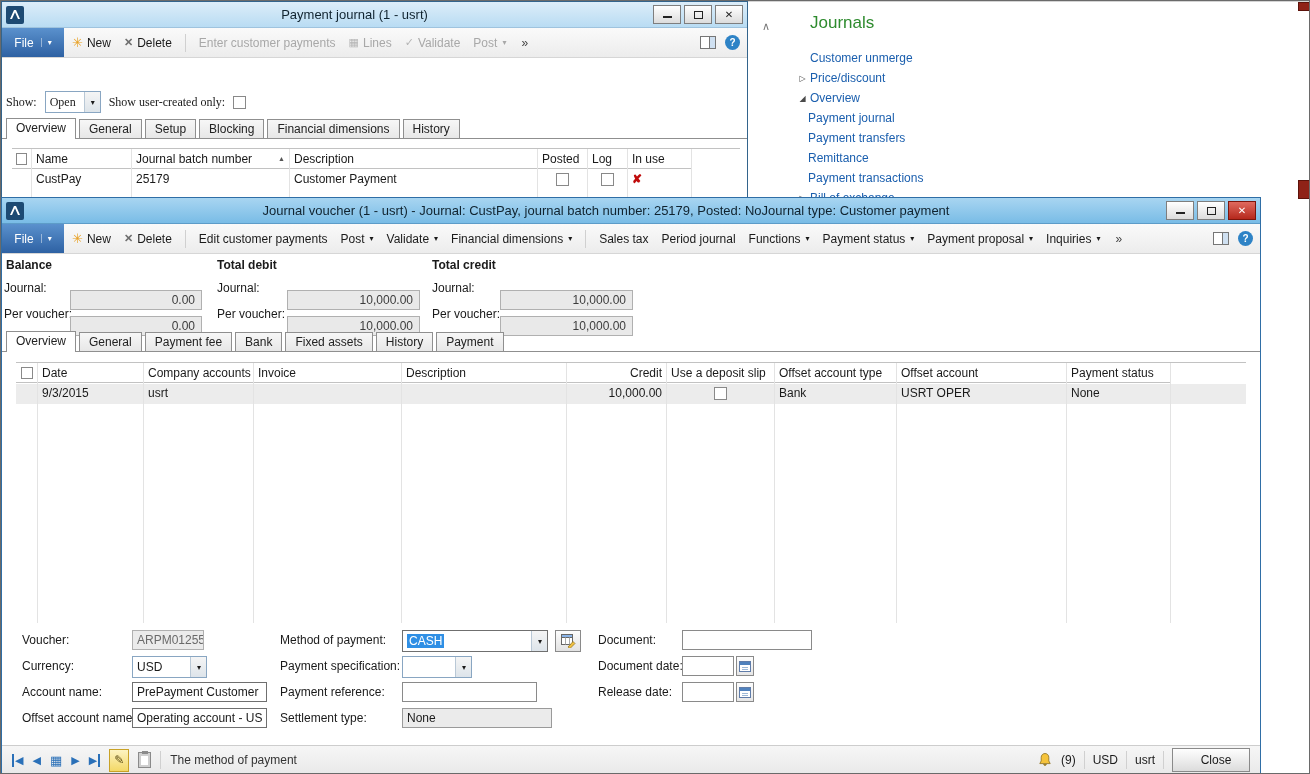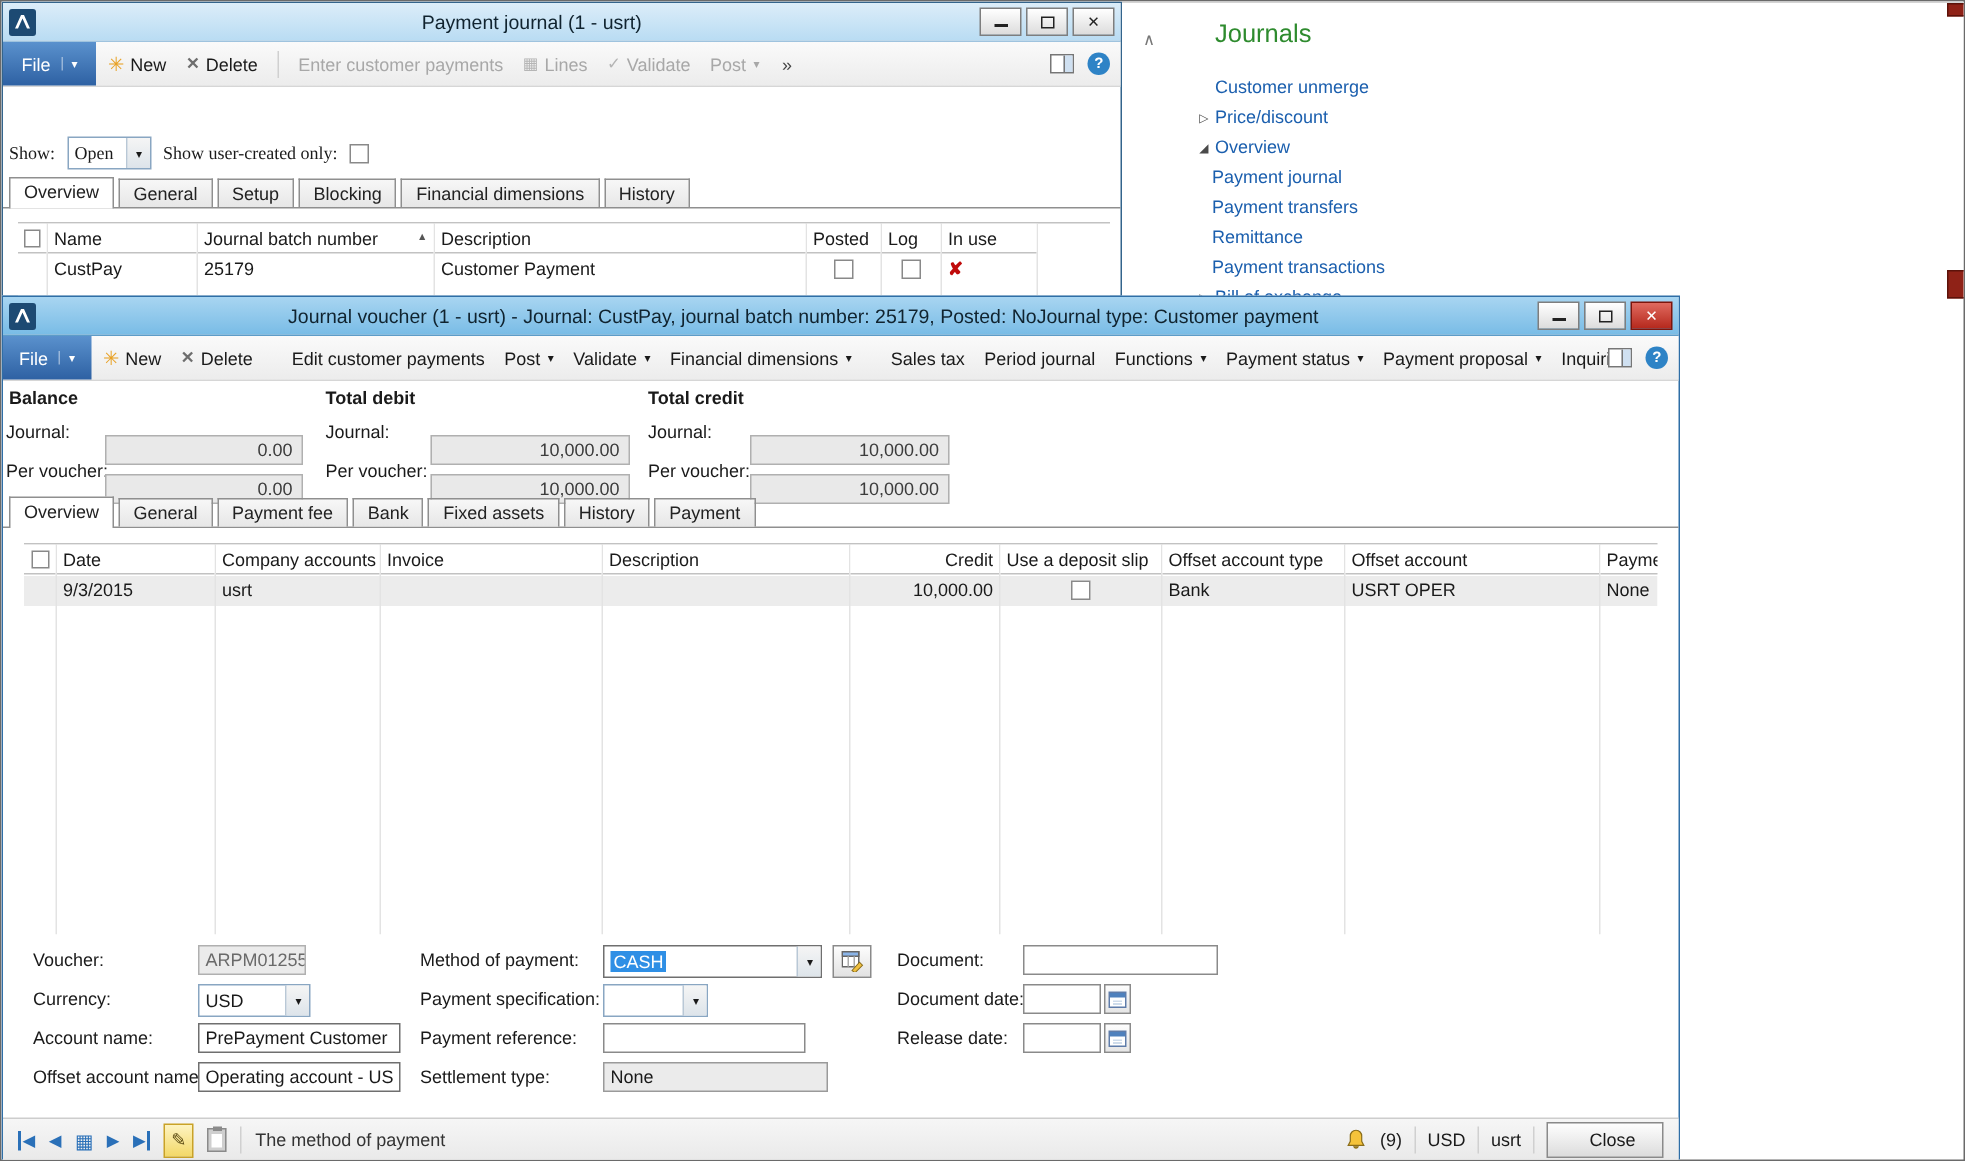--- a/index.html
+++ b/index.html
@@ -69,21 +69,21 @@
   .frag.bottom { top:178px; height:19px; }
 
   
   .pj { left:0; top:0; width:747px; height:197px; border:1px solid #33648c; z-index:2; }
   .pj .titlebar { background:linear-gradient(#dcedf9,#b9dcf3); border-bottom:1px solid #9fc3de; }
   .pj-filter { position:absolute; left:4px; top:88px; height:24px; display:flex; align-items:center; gap:8px;font-family:Liberation Serif, serif; }
   .pj-tabs { top:116px; }
   .pj-grid { position:absolute; left:10px; right:7px; top:146px; bottom:0; }
 
   
-  .jv { left:0; top:196px; width:1119px; height:578px; border:1px solid #2f6ea6; z-index:3; }
+  .jv { left:0; top:196px; width:1260px; height:578px; border:1px solid #2f6ea6; z-index:3; }
   .jv .titlebar { background:linear-gradient(#a8d5f1,#79bce6); border-bottom:1px solid #5d9cc8; }
   .jv .titlebar .title { left:60px; right:110px; }
   .bal-head { position:absolute; font-weight:bold; top:60px; }
   .bal-label { position:absolute; line-height:20px; }
   .bal-field { position:absolute; height:20px; background:#e9e9e9; border:1px solid #b0b0b0; text-align:right; padding:2px 6px 0 0; color:#3c3c3c;margin-top:12px; }
   .jv-tabs { top:133px; }
   .jv-grid { position:absolute; left:14px; right:14px; top:164px; height:261px; }
 
   .dlabel { position:absolute; line-height:20px; white-space:nowrap; }
   .dfield { position:absolute; height:20px; border:1px solid #8a8a8a; background:#fff; padding:2px 4px 0; overflow:hidden; white-space:nowrap; }

